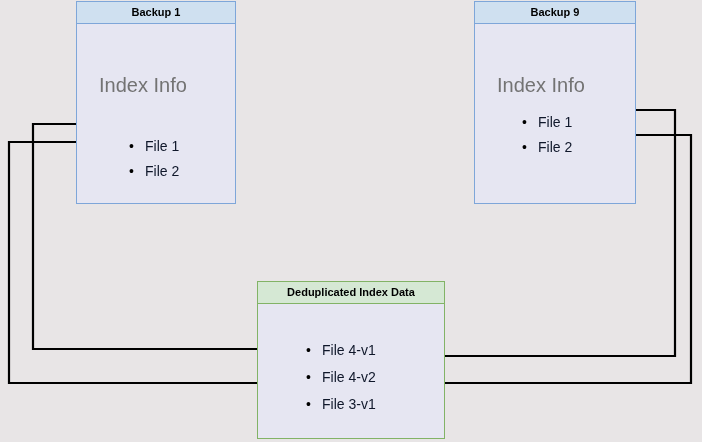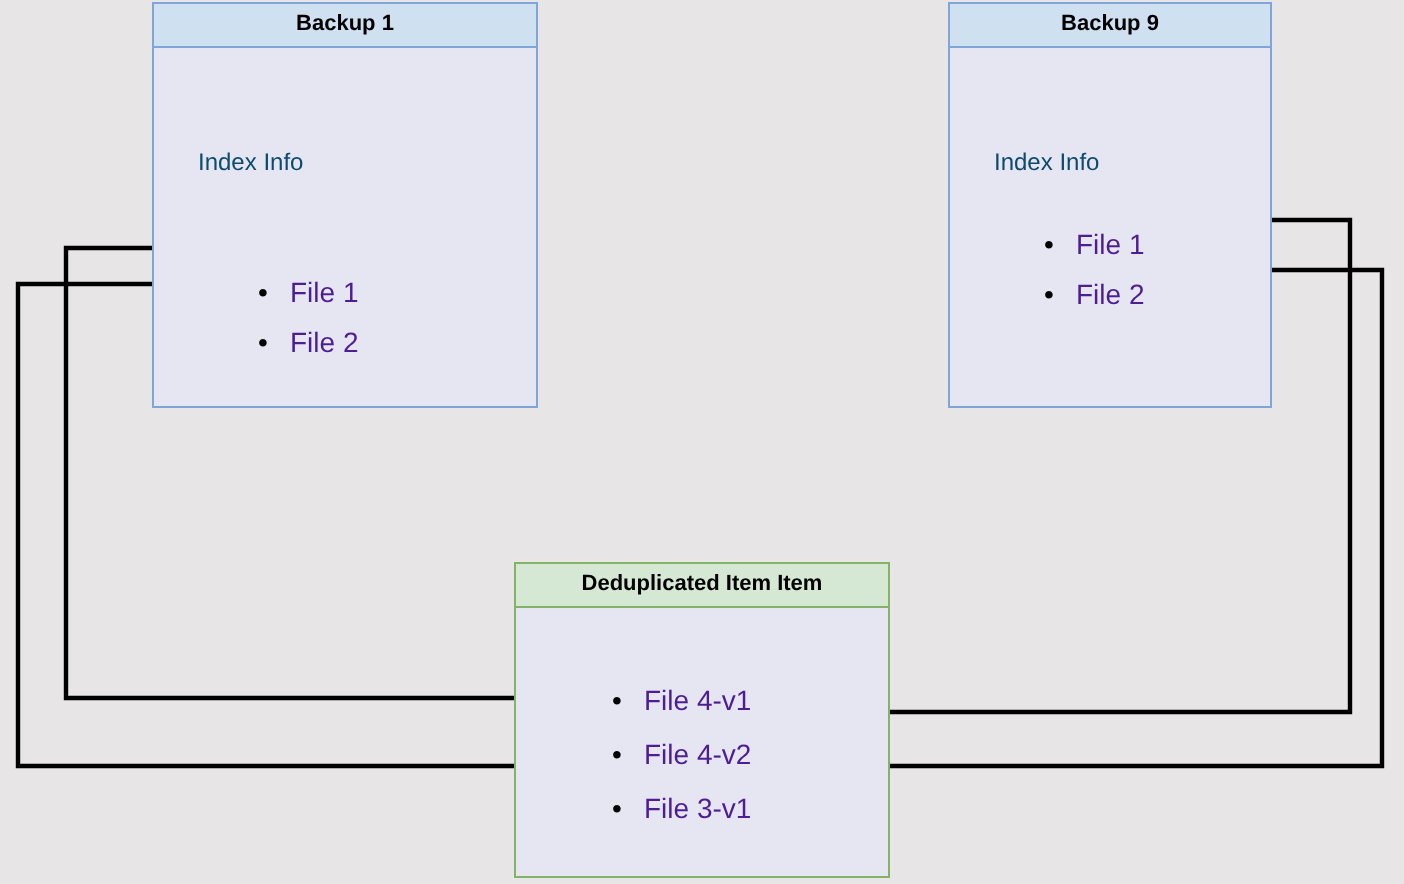--- a/index.html
+++ b/index.html
@@ -52,34 +52,34 @@
   .node.green .node-header {
     background: #d5e8d4;
     border-bottom-color: #82b366;
   }
   .node-body {
     position: relative;
     height: calc(100% - 22px);
   }
   .index-label {
     position: absolute;
-    font-size: 12px;
-    color: #0c4a6e;
+    font-size: 20px;
+    color: #737373;
     white-space: nowrap;
   }
   .file-list {
     position: absolute;
     margin: 0;
     padding: 0;
     list-style: none;
   }
   .file-list li {
     position: relative;
     font-size: 14px;
-    color: #4c1d95;
+    color: #0f172a;
     white-space: nowrap;
     height: 25px;
     line-height: 25px;
     padding-left: 16px;
   }
   .file-list li::before {
     content: "\2022";
     position: absolute;
     left: 0;
     top: 0;
@@ -109,21 +109,21 @@
 
     <path d="M 130 124 L 33 124 L 33 349 L 298 349" fill="none" stroke="#000000" stroke-width="2.2" stroke-linejoin="miter" marker-end="url(#arrowR)"></path>
 
     <path d="M 130 142 L 9 142 L 9 383 L 298 383" fill="none" stroke="#000000" stroke-width="2.2" stroke-linejoin="miter" marker-end="url(#arrowR)"></path>
 
     <path d="M 599 110 L 675 110 L 675 356 L 392 356" fill="none" stroke="#000000" stroke-width="2.2" stroke-linejoin="miter" marker-end="url(#arrowR)"></path>
 
     <path d="M 599 135 L 691 135 L 691 383 L 392 383" fill="none" stroke="#000000" stroke-width="2.2" stroke-linejoin="miter" marker-end="url(#arrowR)"></path>
   </svg>
 
-  <div class="node" style="left:76px; top:1px; width:193px; height:203px;">
+  <div class="node" style="left:76px; top:1px; width:160px; height:203px;">
     <div class="node-header">Backup 1</div>
     <div class="node-body">
       <div class="index-label" style="left:22px; top:50px;">Index Info</div>
       <ul class="file-list" style="left:52px; top:110px;">
         <li>File 1</li>
         <li>File 2</li>
       </ul>
     </div>
   </div>
 
@@ -132,21 +132,21 @@
     <div class="node-body">
       <div class="index-label" style="left:22px; top:50px;">Index Info</div>
       <ul class="file-list" style="left:47px; top:86px;">
         <li>File 1</li>
         <li>File 2</li>
       </ul>
     </div>
   </div>
 
   <div class="node green" style="left:257px; top:281px; width:188px; height:158px;">
-    <div class="node-header">Deduplicated Item Item</div>
+    <div class="node-header">Deduplicated Index Data</div>
     <div class="node-body">
       <ul class="file-list dedup" style="left:48px; top:33px;">
         <li>File 4-v1</li>
         <li>File 4-v2</li>
         <li>File 3-v1</li>
       </ul>
     </div>
   </div>
 
 </div>

